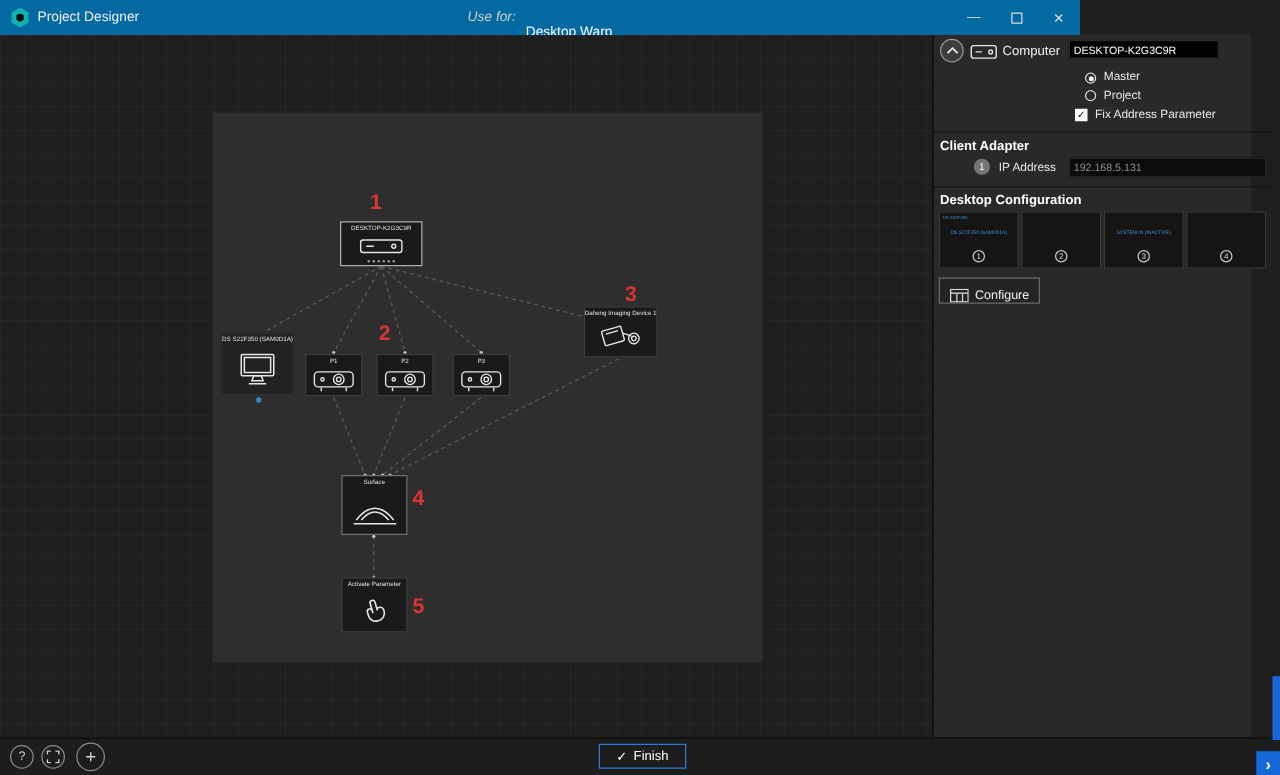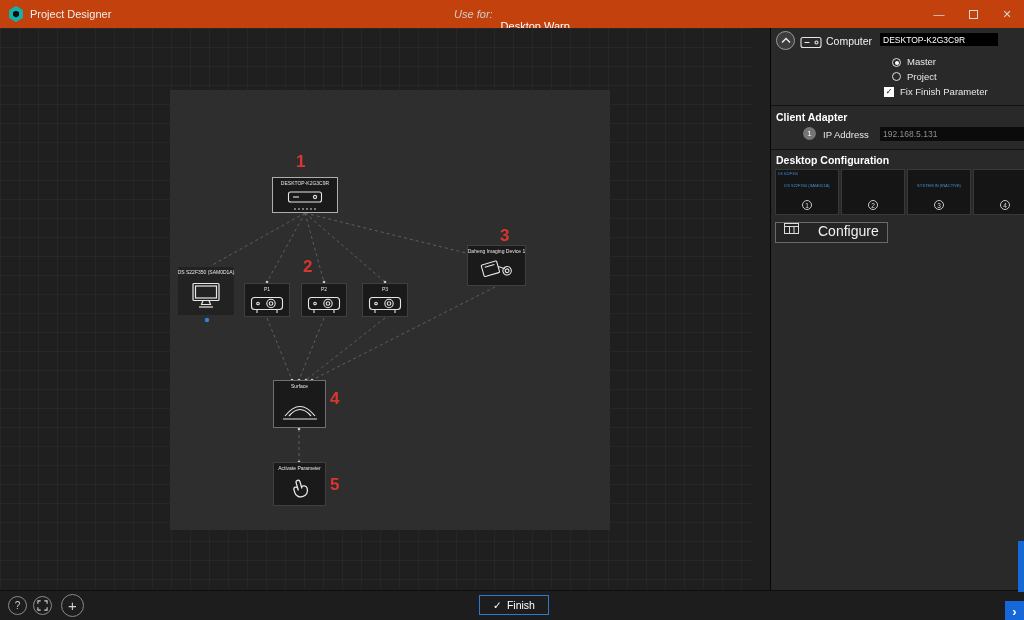--- a/index.html
+++ b/index.html
@@ -1,20 +1,20 @@
 <!DOCTYPE html>
 <html><head>
 <meta charset="utf-8">
 <style>
   html,body{margin:0;padding:0;background:#000;}
   *{box-sizing:border-box;font-family:"Liberation Sans",sans-serif;}
   #app{position:relative;width:1024px;height:620px;background:#1f1f1f;overflow:hidden;color:#ddd;}
 
   
-  #titlebar{position:absolute;left:0;top:0;width:1024px;height:28px;background:#c2410c;display:flex;align-items:center;}
+  #titlebar{position:absolute;left:0;top:0;width:864px;height:28px;background:#0369a1;display:flex;align-items:center;}
   .logo{position:absolute;left:8px;top:6px;width:16px;height:16px;clip-path:polygon(50% 0,93% 25%,93% 75%,50% 100%,7% 75%,7% 25%);background:#12b3ae;display:flex;align-items:center;justify-content:center;}
   .logo i{width:7px;height:7px;clip-path:polygon(50% 0,93% 25%,93% 75%,50% 100%,7% 75%,7% 25%);background:#0c0c0c;}
   .app-title{position:absolute;left:30px;top:0;line-height:28px;font-size:11px;color:#f0f0f0;}
   .use-for{position:absolute;left:0;right:0;top:0;height:28px;display:flex;align-items:center;justify-content:center;gap:8px;font-size:11px;}
   .use-for .lbl{color:#cfcfcf;font-style:italic;}
   .use-for .val{color:#ffffff;margin-top:23px;}
   .win-controls{position:absolute;right:0;top:0;height:28px;display:flex;}
   .win-btn{width:34px;height:28px;display:flex;align-items:center;justify-content:center;color:#d8d8d8;font-size:11px;cursor:default;}
   .maximize-box{display:inline-block;width:9px;height:9px;border:1px solid #d8d8d8;}
 
@@ -39,21 +39,21 @@
   .node-p3{left:362px;top:255px;width:46px;height:34px;}
   .node-camera{left:467px;top:217px;width:59px;height:41px;}
   .node-surface{left:273px;top:352px;width:53px;height:48px;border-color:#6f6f6f;}
   .node-activate{left:273px;top:434px;width:53px;height:44px;}
   .ports{display:flex;gap:2px;margin:1px 0 2px 0;}
   .ports i{width:2px;height:2px;border-radius:50%;background:#9a9a9a;}
   .tilt{transform:rotate(-16deg);display:block;}
   .badge{position:absolute;color:#d93631;font-size:17px;font-weight:bold;line-height:18px;}
 
   
-  #sidebar{position:absolute;left:770px;top:28px;width:255px;height:562px;background:#292929;border-left:1px solid #050505;}
+  #sidebar{position:absolute;left:746px;top:28px;width:255px;height:562px;background:#292929;border-left:1px solid #050505;}
   .collapse-btn{position:absolute;left:5px;top:3px;width:19px;height:19px;border-radius:50%;background:#3d3d3d;border:1px solid #9a9a9a;display:flex;align-items:center;justify-content:center;}
   .sb-computer-icon{position:absolute;left:29px;top:7px;}
   .sb-label{font-size:10.5px;color:#f0f0f0;}
   .lbl-computer{position:absolute;left:55px;top:7px;}
   .txt-input{position:absolute;background:#000;border:1px solid #2a2a2a;color:#fff;font-size:8.5px;padding:0 3px;outline:none;}
   #computer-name{left:108px;top:4px;width:120px;height:15px;}
   .radio-row{position:absolute;display:flex;align-items:center;gap:6px;}
   .radio{width:9px;height:9px;border-radius:50%;border:1px solid #dcdcdc;position:relative;}
   .radio.checked::after{content:"";position:absolute;left:1.5px;top:1.5px;width:4px;height:4px;border-radius:50%;background:#fff;}
   .radio-lbl{font-size:9.5px;color:#e8e8e8;}
@@ -66,21 +66,21 @@
   .num-circle{position:absolute;width:13px;height:13px;border-radius:50%;background:#757575;color:#fff;font-size:8px;line-height:13px;text-align:center;}
   #adapter-num{left:32px;top:99px;}
   #lbl-ip{position:absolute;left:52px;top:101px;}
   .lbl-sm{font-size:9.5px;color:#e8e8e8;}
   #ip-input{left:108px;top:98px;width:158px;height:16px;color:#8f8f8f;background:#0b0b0b;}
   #thumbs{position:absolute;left:4px;top:141px;display:flex;gap:2px;}
   .thumb{position:relative;width:64px;height:46px;background:#151515;border:1px solid #383838;}
   .thumb-corner{position:absolute;left:2px;top:2px;font-size:3.5px;color:#3f8fd9;line-height:4px;}
   .thumb-caption{position:absolute;left:0;right:0;top:13px;text-align:center;font-size:4px;color:#3f8fd9;line-height:5px;}
   .thumb-num{position:absolute;left:50%;bottom:4px;transform:translateX(-50%);width:10px;height:10px;border-radius:50%;border:1px solid #c9c9c9;color:#dcdcdc;font-size:6.5px;line-height:10px;text-align:center;}
-  #configure-btn{position:absolute;left:4px;top:194px;height:21px;padding:0 8px;background:#242424;border:1px solid #6a6a6a;display:flex;align-items:flex-start;gap:19px;color:#f0f0f0;font-size:14px;}
+  #configure-btn{position:absolute;left:4px;top:194px;height:21px;padding:0 8px;background:#242424;border:1px solid #6a6a6a;display:flex;align-items:flex-end;gap:5px;color:#f0f0f0;font-size:10px;}
 
   
   #bottombar{position:absolute;left:0;top:590px;width:1024px;height:30px;background:#1d1d1d;border-top:1px solid #0d0d0d;}
   .round-btn{position:absolute;border-radius:50%;border:1px solid #8a8a8a;color:#cfcfcf;display:flex;align-items:center;justify-content:center;background:transparent;}
   #help-btn{left:8px;top:5px;width:19px;height:19px;font-size:10px;}
   #expand-btn{left:33px;top:5px;width:19px;height:19px;}
   #plus-btn{left:61px;top:3px;width:23px;height:23px;font-size:15px;}
   #finish-btn{position:absolute;left:479px;top:4px;width:70px;height:20px;border:1px solid #2d7bd0;background:transparent;color:#fff;font-size:10.5px;display:flex;align-items:center;justify-content:center;gap:5px;}
   #next-btn{position:absolute;left:1005px;top:10px;width:19px;height:20px;background:#1668d9;color:#fff;font-size:13px;font-weight:bold;display:flex;align-items:center;justify-content:center;}
   #scroll-thumb{position:absolute;left:1018px;top:541px;width:6px;height:51px;background:#1668d9;}
@@ -271,21 +271,21 @@
     <span class="radio-row" id="row-master">
       <span class="radio checked"></span>
       <span class="radio-lbl">Master</span>
     </span>
     <span class="radio-row" id="row-client">
       <span class="radio"></span>
       <span class="radio-lbl">Project</span>
     </span>
     <span id="row-fix">
       <span class="checkbox">✓</span>
-      <span class="radio-lbl">Fix Finish Parameter</span>
+      <span class="radio-lbl">Fix Address Parameter</span>
     </span>
 
     <span class="sep" style="top:77px"></span>
 
     <span class="section-h" style="top:83px">Client Adapter</span>
     <span class="num-circle" id="adapter-num">1</span>
     <span id="lbl-ip" class="lbl-sm">IP Address</span>
     <input id="ip-input" class="txt-input" value="192.168.5.131" style="">
 
     <span class="sep" style="top:121px"></span>

